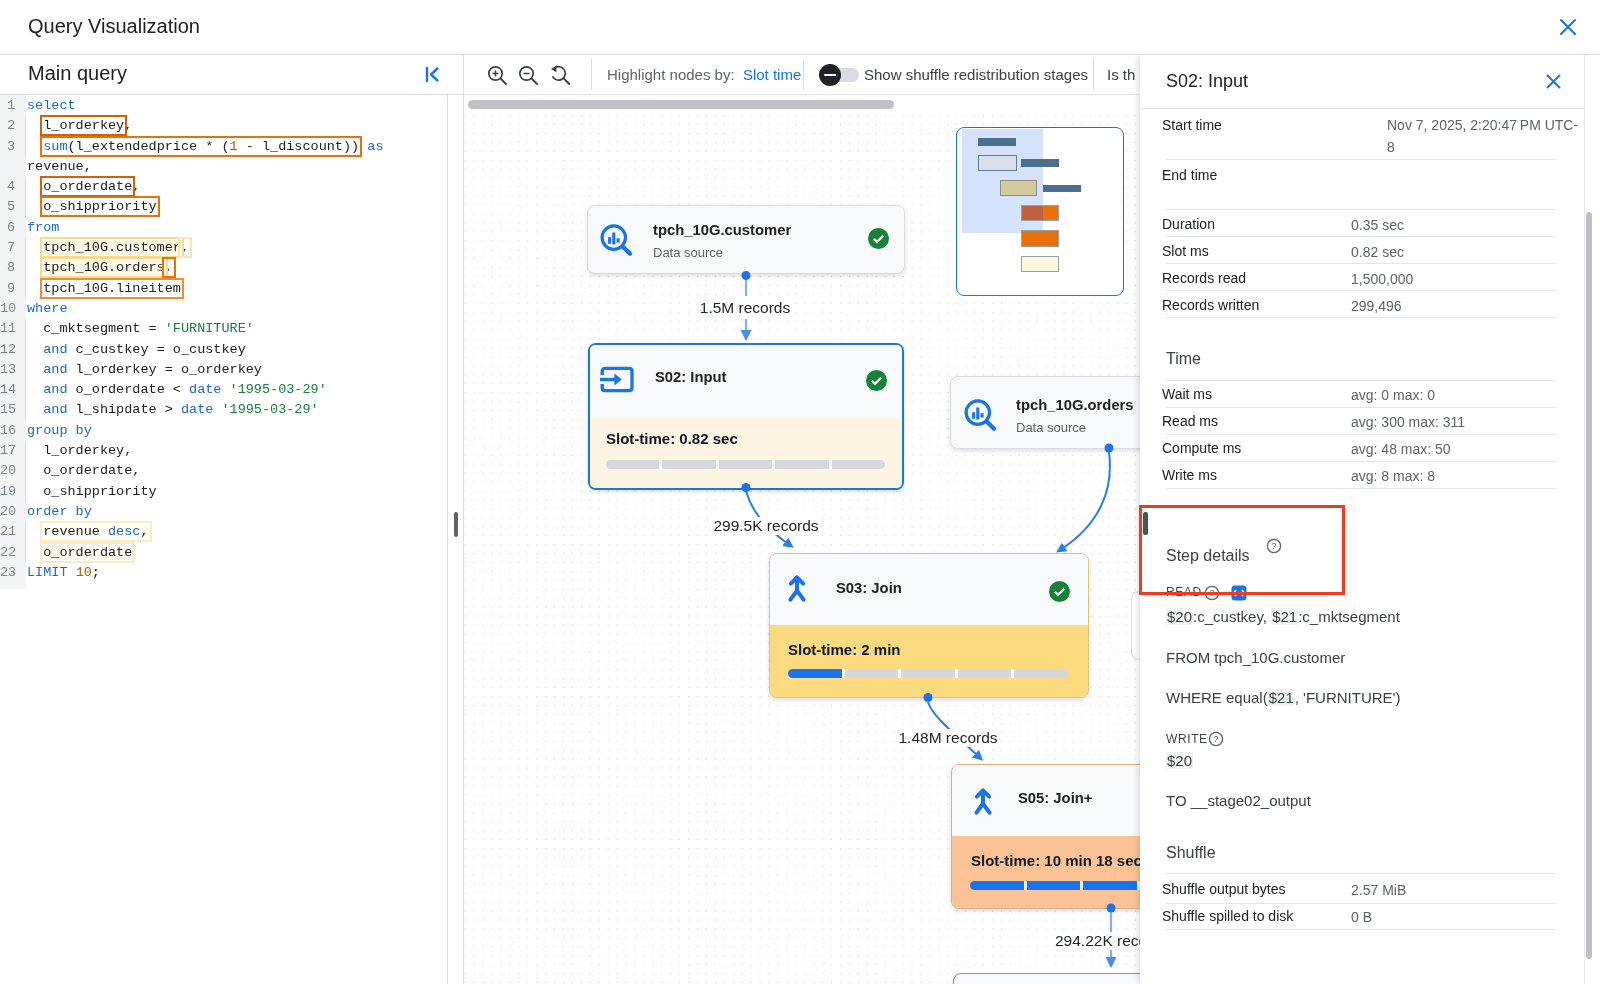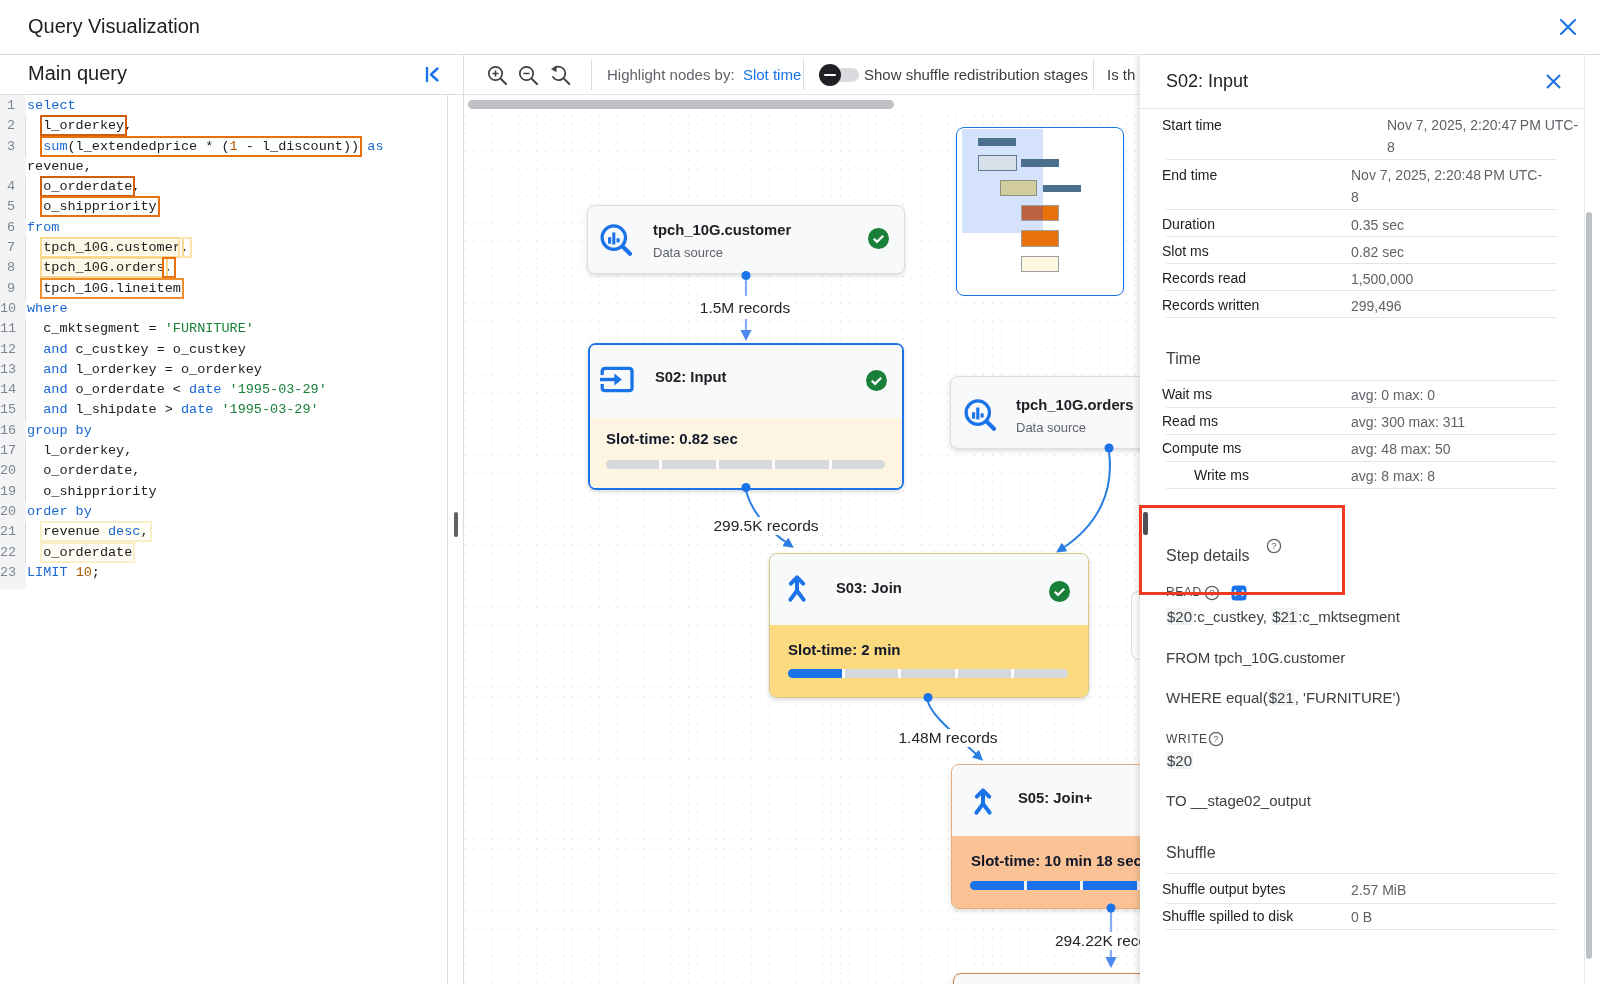--- a/index.html
+++ b/index.html
@@ -296,21 +296,20 @@
   <div class="hdr">S02: Input</div>
   <svg class="abs" style="left:406px;top:19px;" width="15" height="15" viewBox="0 0 15 15">
     <path d="M1.5 1.5 L13.5 13.5 M13.5 1.5 L1.5 13.5" stroke="#1a73e8" stroke-width="2" stroke-linecap="round"></path>
   </svg>
   <div class="rdiv" style="left:0;width:444px;top:53px;"></div>
 
   <div class="rlabel" style="top:60px;">Start time</div>
   <div class="rvalue" style="top:59px;margin-left:36px;">Nov 7, 2025, 2:20:47 PM UTC-8</div>
   <div class="rdiv" style="top:104px;"></div>
   <div class="rlabel" style="top:110px;">End time</div>
-  <div class="rvalue" style="top:109px;">Nov 7, 2025, 2:20:48 PM UTC-8</div>
   <div class="rdiv" style="top:154px;"></div>
   <div class="rlabel" style="top:159px;">Duration</div>
   <div class="rvalue" style="top:159px;">0.35 sec</div>
   <div class="rdiv" style="top:181px;"></div>
   <div class="rlabel" style="top:186px;">Slot ms</div>
   <div class="rvalue" style="top:186px;">0.82 sec</div>
   <div class="rdiv" style="top:208px;"></div>
   <div class="rlabel" style="top:213px;">Records read</div>
   <div class="rvalue" style="top:213px;">1,500,000</div>
   <div class="rdiv" style="top:235px;"></div>
@@ -322,21 +321,21 @@
   <div class="rdiv" style="top:325px;"></div>
   <div class="rlabel" style="top:329px;">Wait ms</div>
   <div class="rvalue" style="top:329px;">avg: 0 max: 0</div>
   <div class="rdiv" style="top:352px;"></div>
   <div class="rlabel" style="top:356px;">Read ms</div>
   <div class="rvalue" style="top:356px;">avg: 300 max: 311</div>
   <div class="rdiv" style="top:379px;"></div>
   <div class="rlabel" style="top:383px;">Compute ms</div>
   <div class="rvalue" style="top:383px;">avg: 48 max: 50</div>
   <div class="rdiv" style="top:406px;"></div>
-  <div class="rlabel" style="top:410px;margin-left:32px;">Write ms</div>
+  <div class="rlabel" style="top:410px;">Write ms</div>
   <div class="rvalue" style="top:410px;">avg: 8 max: 8</div>
   <div class="rdiv" style="top:433px;"></div>
 
   <div class="rsect" style="top:492px;">Step details</div>
   <svg class="abs" style="left:126px;top:483px;" width="16" height="16" viewBox="0 0 16 16">
     <circle cx="8" cy="8" r="6.6" fill="none" stroke="#5f6368" stroke-width="1.3"></circle>
     <text x="8" y="11.4" font-size="9.5" fill="#5f6368" text-anchor="middle" font-family="Liberation Sans">?</text>
   </svg>
   <div class="sdsmall" style="top:530px;">READ</div>
   <svg class="abs" style="left:64px;top:530px;" width="16" height="16" viewBox="0 0 16 16">

